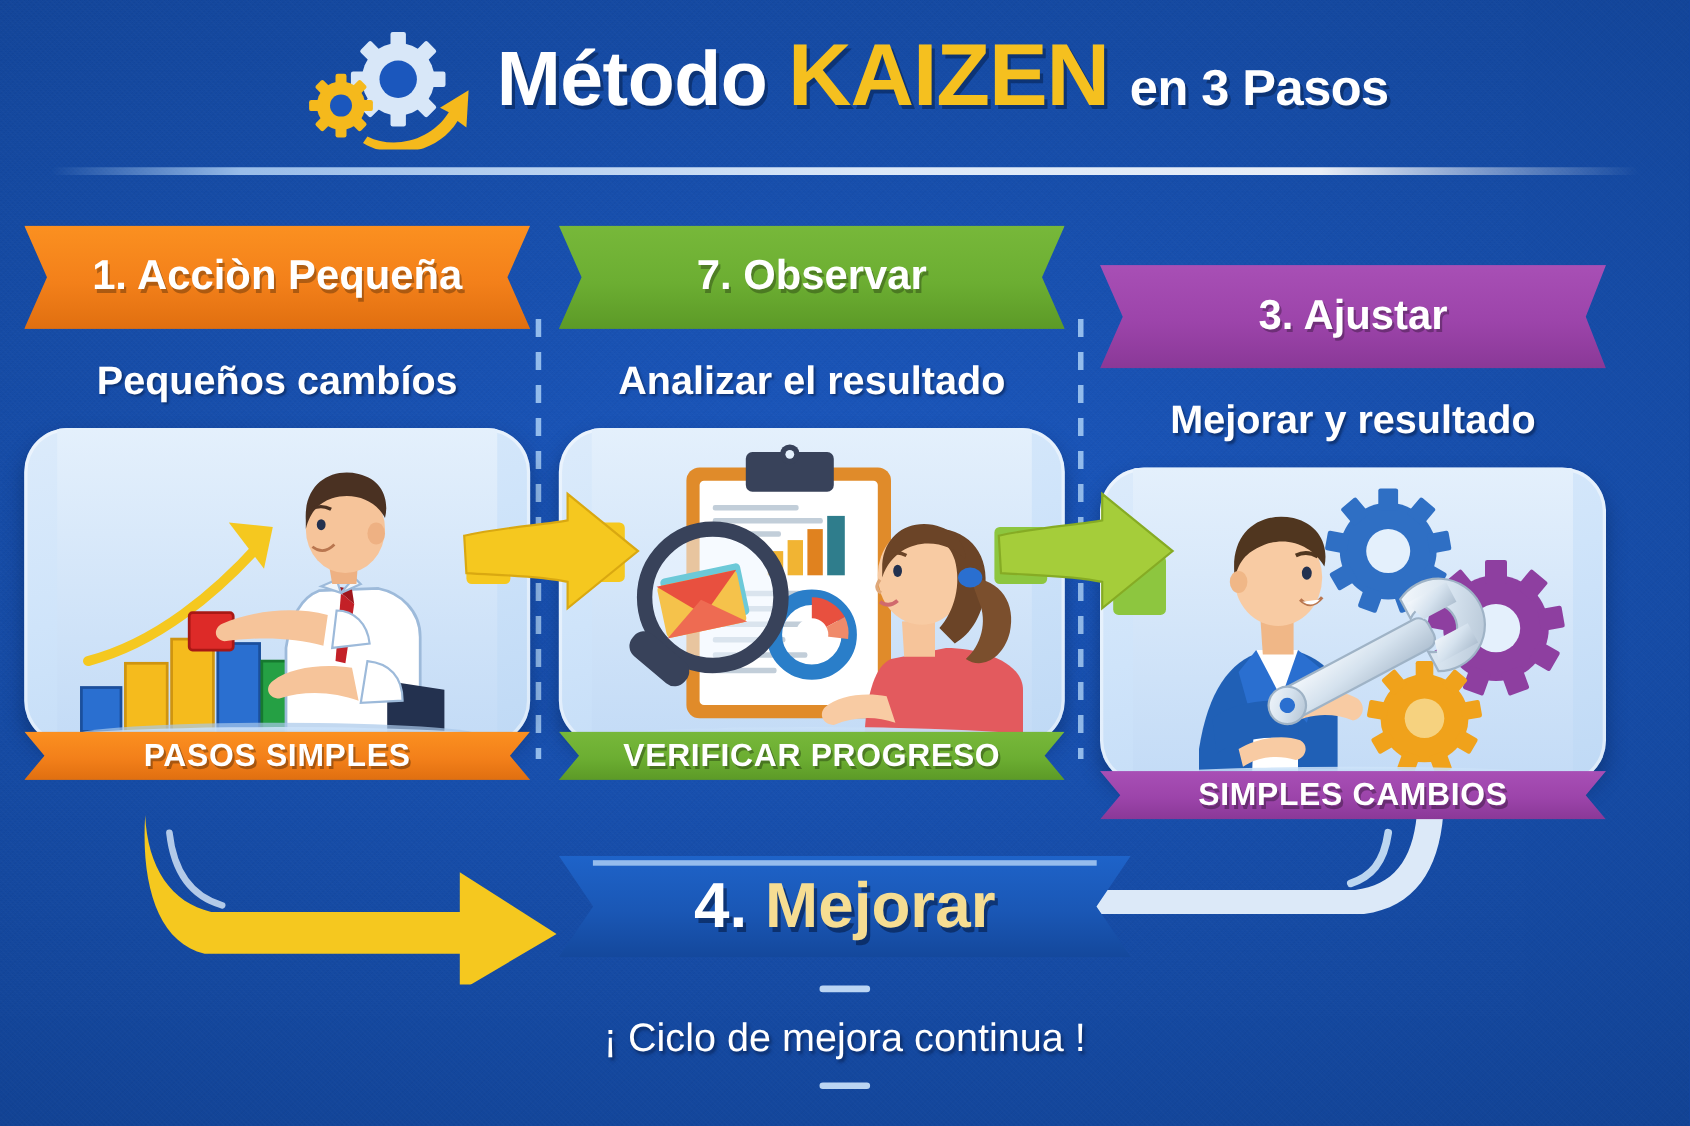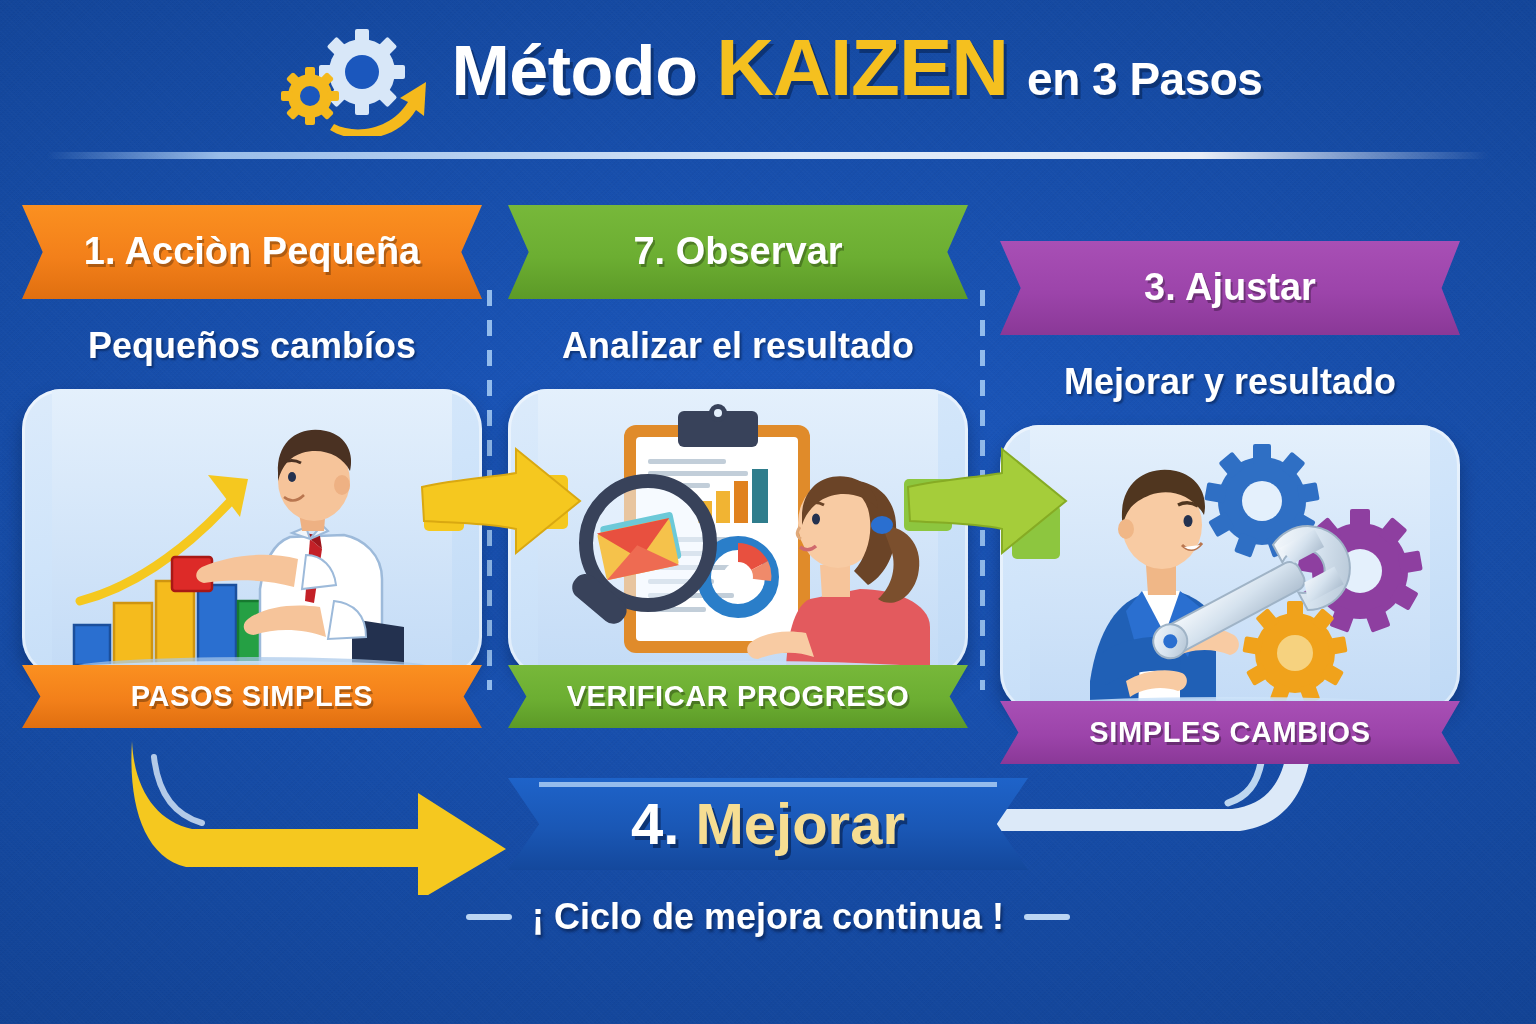--- a/index.html
+++ b/index.html
@@ -144,21 +144,21 @@
     height: 26px;
     border-radius: 50%;
     background: linear-gradient(180deg,#cfe4fa,#9dc4ec);
     opacity: .85;
   }
 
   
   .caption {
     position: relative;
     margin-top: -12px;
-    height: 63px;
+    height: 44px;
     display: flex;
     align-items: center;
     justify-content: center;
     clip-path: polygon(0 0, 100% 0, 96% 50%, 100% 100%, 0 100%, 4% 50%);
     box-shadow: 0 6px 8px rgba(4,24,62,.4);
     z-index: 3;
   }
   .caption-inner {
     font-size: 29px;
     font-weight: bold;
@@ -203,23 +203,24 @@
     font-size: 58px; font-weight: bold;
     text-shadow: 3px 4px 0 rgba(4,24,62,.55);
     white-space: nowrap;
   }
   .rp-white { color: #ffffff; }
   .rp-cream { color: #f6dd92; }
 
   #repeat-sub {
     margin-top: 26px;
     display: flex; align-items: center; justify-content: center; gap: 20px;
-    font-size: 36px; font-weight: bold; color: #ffffff;
+    font-size: 36px; font-weight: normal; color: #ffffff;
     text-shadow: 2px 3px 3px rgba(3,20,56,.55);
     white-space: nowrap;
+    flex-direction: column;
   }
   .dash {
     display: inline-block; width: 46px; height: 6px; border-radius: 3px;
     background: rgba(205,228,252,.9);
   }
 </style>
 </head>
 <body>
 
 <div id="poster">

